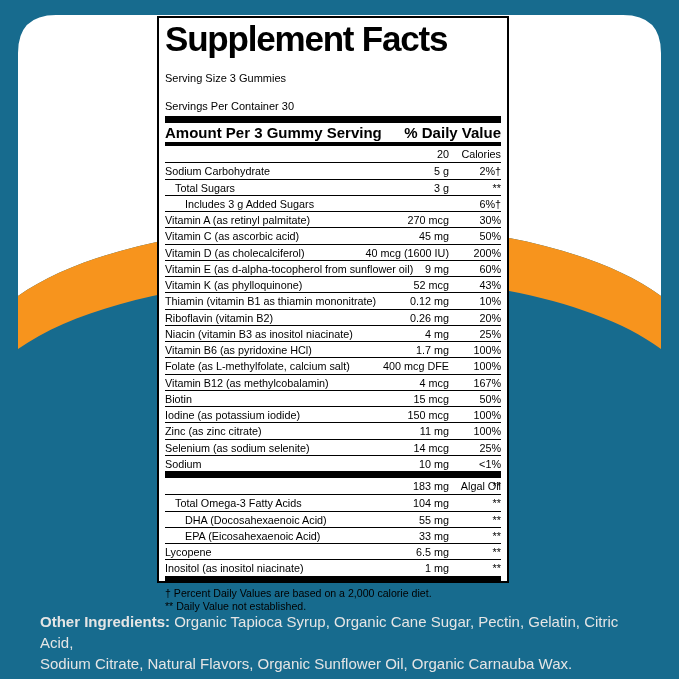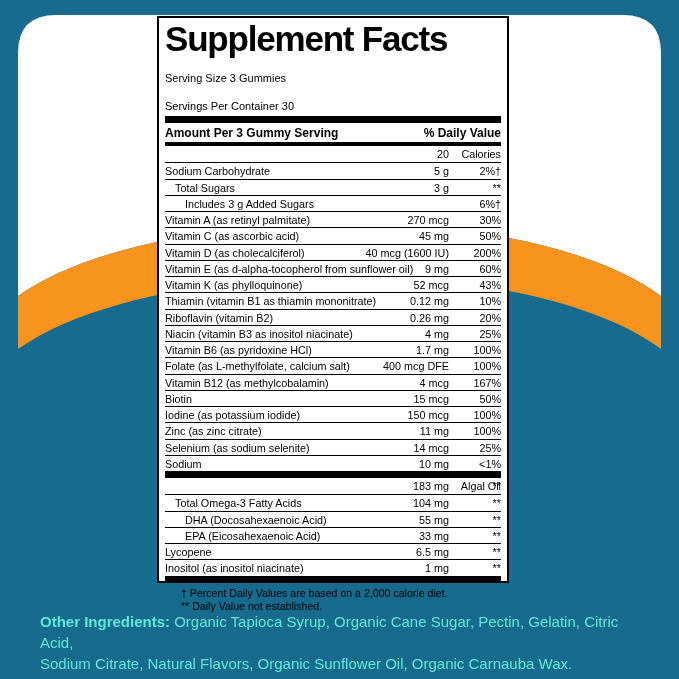--- a/index.html
+++ b/index.html
@@ -14,34 +14,34 @@
     position:absolute; left:157px; top:16px; width:352px; height:567px;
     background:var(--paper); border:2px solid var(--ink);
     padding:2px 6px 0 6px; color:var(--ink);
   }
   .sf-title { font-weight:bold; font-size:35px; line-height:37px; letter-spacing:-1.2px; white-space:nowrap; }
   .serving { font-size:11px; line-height:12.5px; margin-top:15px; }
   .bar { background:var(--ink); }
   .bar.thick { height:7px; }
   .bar.med { height:4px; }
   .bar.mt { margin-top:4px; }
-  .hdr-row { display:flex; justify-content:space-between; font-weight:bold; font-size:12px; line-height:12px; padding:4px 0 3px 0; }
+  .hdr-row { display:flex; justify-content:space-between; font-weight:bold; font-size:15px; line-height:12px; padding:4px 0 3px 0; }
   .rows { }
   .row { position:relative; height:16.25px; line-height:16px; font-size:10.8px; border-top:1px solid var(--ink); white-space:nowrap; }
   .row.noline { border-top:none;text-align:right; }
   .row.ind1 .lbl { padding-left:10px; }
   .row.ind2 .lbl { padding-left:20px;text-align:right; }
   .row .amt { position:absolute; right:52px; top:0; }
   .row .dv  { position:absolute; right:0;  top:0; }
-  .footnotes { padding-top:4px; font-size:10.6px; line-height:13px;margin-left:16px; }
+  .footnotes { padding-top:4px; font-size:10.6px; line-height:13px; }
 
   
   .other-ing {
     position:absolute; left:40px; top:611px; width:612px;
-    color:#5eead4; font-size:15px; line-height:21px;
+    color:#e5e5e5; font-size:15px; line-height:21px;
   }
   .other-ing b { font-weight:bold; }
 </style>
 </head>
 <body>
 
 <div class="stage">
 
   <svg class="bg" viewBox="0 0 679 679">
     <path d="M18,53 Q18,15 56,15 L623,15 Q661,15 661,53 L661,296 C525,196 150,202 18,296 Z" fill="#ffffff"></path>

